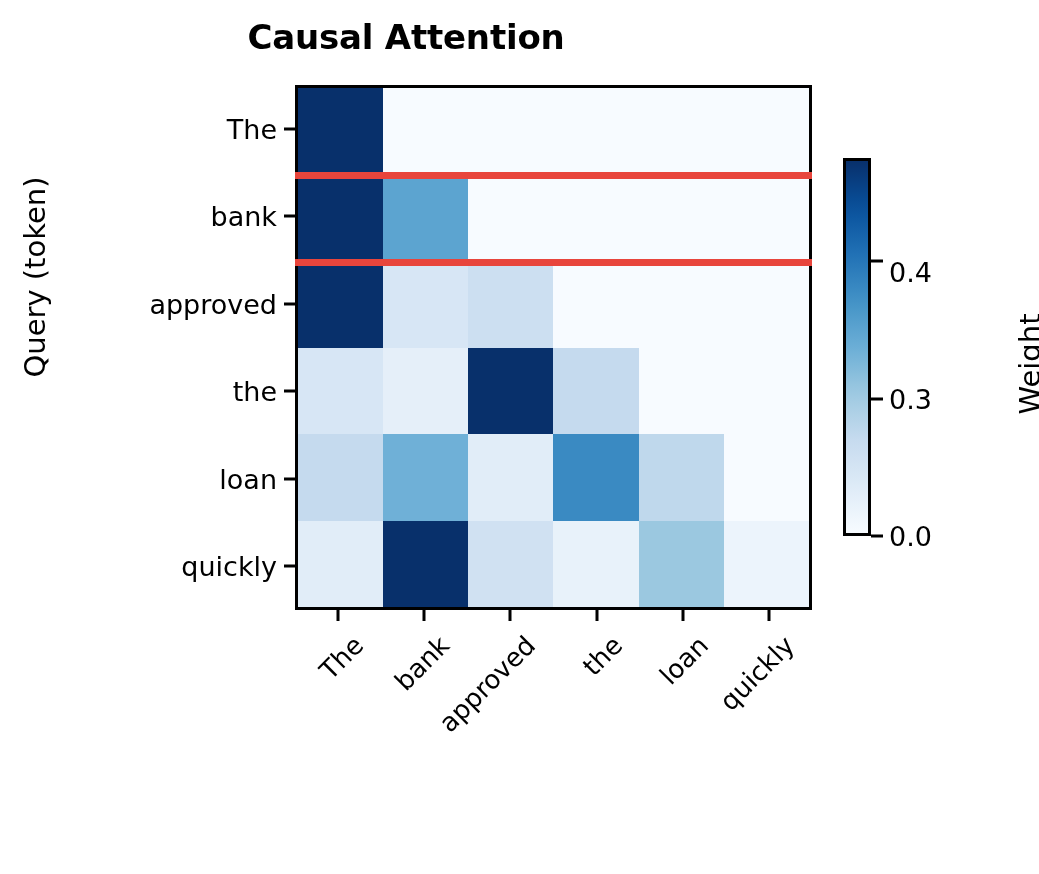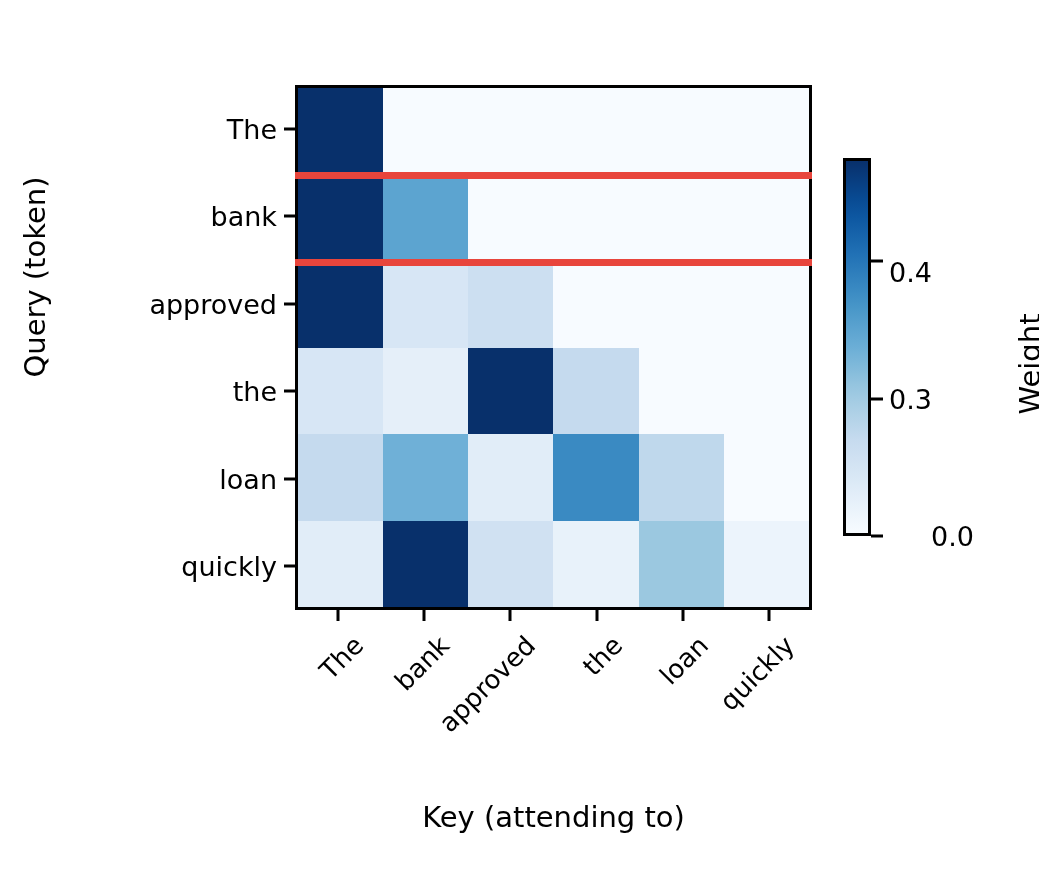--- a/index.html
+++ b/index.html
@@ -86,20 +86,21 @@
     position:absolute;left:880px;top:347px;width:300px;
     text-align:center;font-size:29px;white-space:nowrap;
     transform:rotate(-90deg);transform-origin:center center;
   }
 </style>
 </head>
 <body>
 
 <div id="stage">
 
+  <div class="title">Causal Attention</div>
 
   <div class="ylabel-axis">Query (token)</div>
 
   <div class="ytick-wrap" id="y-axis">
       <div class="ytick-mark" style="top: 43.75px;"></div>
       <div class="ylab" style="top: 43.75px;">The</div>
       <div class="ytick-mark" style="top: 131.25px;"></div>
       <div class="ylab" style="top: 131.25px;">bank</div>
       <div class="ytick-mark" style="top: 218.75px;"></div>
       <div class="ylab" style="top: 218.75px;">approved</div>
@@ -162,28 +163,27 @@
       <div class="xlab" style="left: 139.25px;">bank</div>
       <div class="xtick-mark" style="left: 215.417px;"></div>
       <div class="xlab" style="left: 225.417px;">approved</div>
       <div class="xtick-mark" style="left: 301.583px;"></div>
       <div class="xlab" style="left: 311.583px;">the</div>
       <div class="xtick-mark" style="left: 387.75px;"></div>
       <div class="xlab" style="left: 397.75px;">loan</div>
       <div class="xtick-mark" style="left: 473.917px;"></div>
       <div class="xlab" style="left: 483.917px;">quickly</div>
     </div>
-  <div class="xlabel-axis">Key (attending to)</div>
 
   <div class="cbar-box">
     <div class="cbar-grad" id="cbar-grad" style="background: linear-gradient(to top, rgb(247, 251, 255) 0%, rgb(237, 245, 252) 5%, rgb(227, 238, 249) 10%, rgb(217, 232, 245) 15%, rgb(208, 225, 242) 20%, rgb(198, 219, 239) 25%, rgb(182, 212, 233) 30%, rgb(166, 205, 228) 35%, rgb(148, 196, 223) 40%, rgb(127, 185, 218) 45%, rgb(107, 174, 214) 50%, rgb(91, 163, 208) 55%, rgb(74, 152, 201) 60%, rgb(59, 139, 195) 65%, rgb(46, 126, 188) 70%, rgb(33, 113, 181) 75%, rgb(23, 100, 171) 80%, rgb(13, 87, 161) 85%, rgb(8, 74, 146) 90%, rgb(8, 61, 127) 95%, rgb(8, 48, 107) 100%);"></div>
   </div>
   <div id="cbar-ticks">
       <div class="cbtick" style="top: 536px;"></div>
-      <div class="cblab" style="top: 536px; margin-left: 42px;">0.0</div>
+      <div class="cblab" style="top: 536px;">0.0</div>
       <div class="cbtick" style="top: 398.545px;"></div>
       <div class="cblab" style="top: 398.545px;">0.3</div>
       <div class="cbtick" style="top: 261.091px;"></div>
       <div class="cblab" style="top: 272px;">0.4</div>
     </div>
   <div class="cbtitle">Weight</div>
 
 </div>
 
 </body></html>

